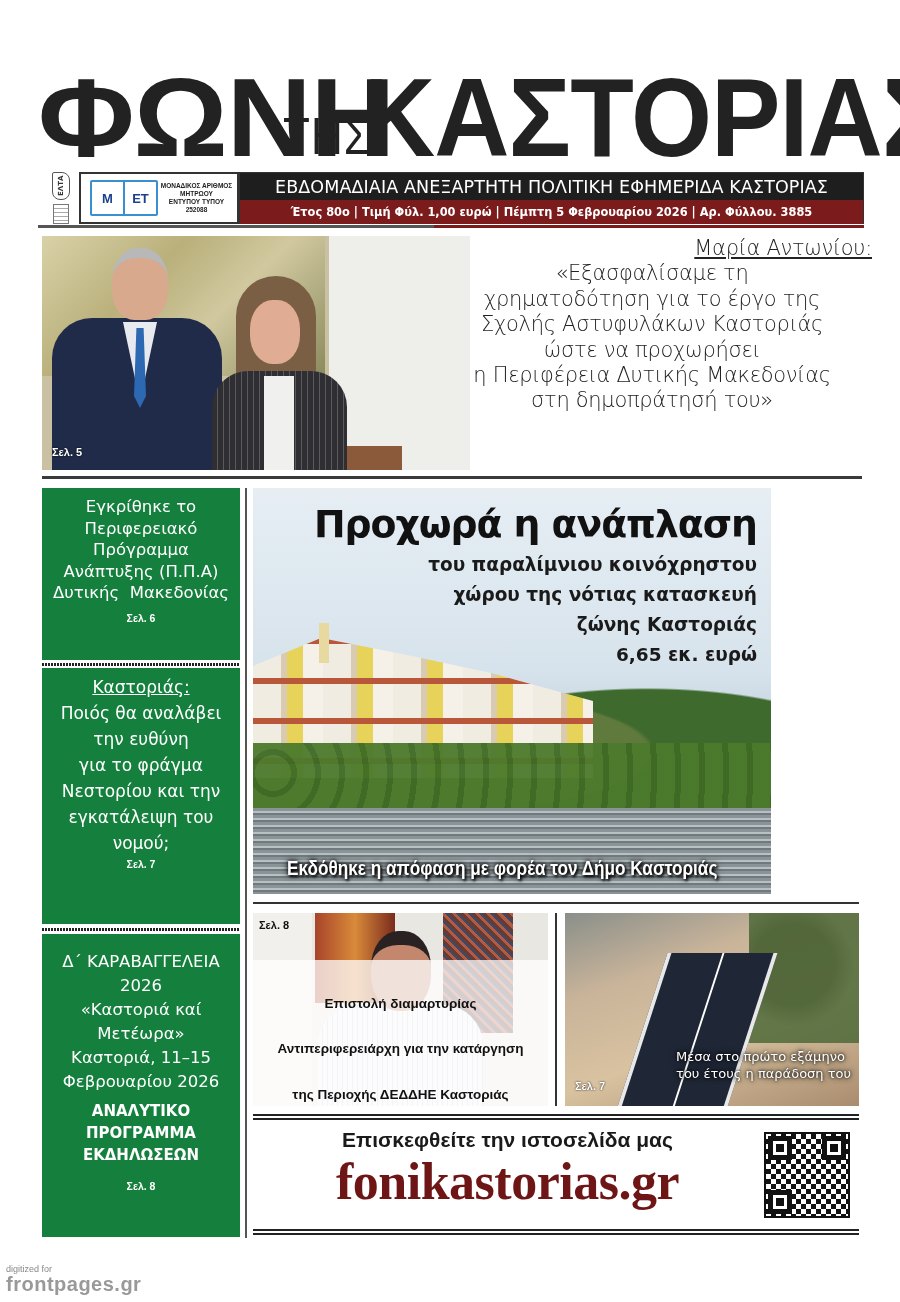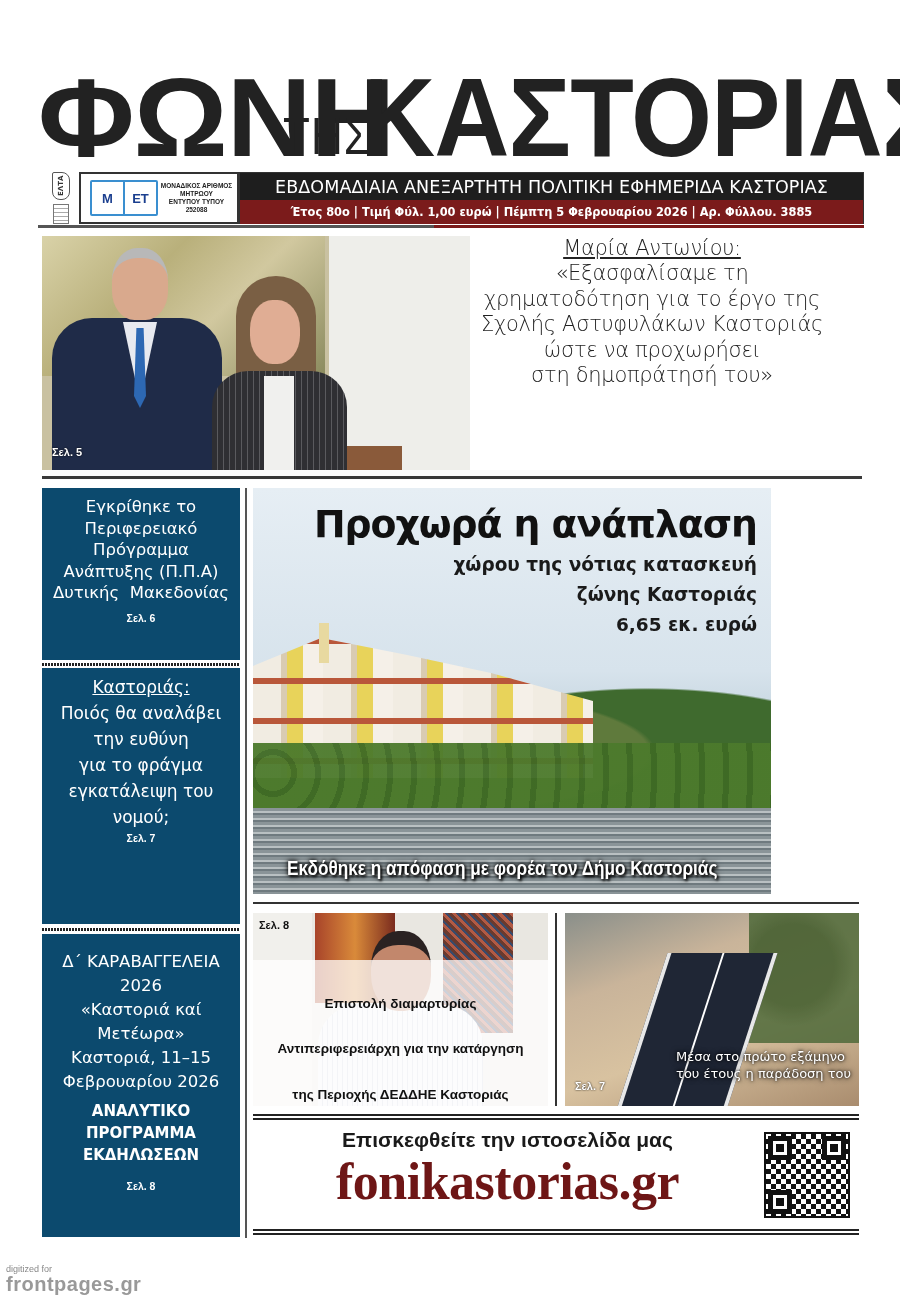--- a/index.html
+++ b/index.html
@@ -41,25 +41,25 @@
   .man-tie { position: absolute; left: 86px; top: 80px; width: 12px; height: 80px; background: #2d68b3; clip-path: polygon(20% 0, 80% 0, 100% 85%, 50% 100%, 0 85%); }
   .woman { position: absolute; left: 170px; top: 40px; width: 140px; height: 200px; }
   .woman-hair { position: absolute; left: 24px; top: 0; width: 80px; height: 120px; background: #7a5f44; border-radius: 40px 40px 10px 10px; }
   .woman-face { position: absolute; left: 38px; top: 24px; width: 50px; height: 64px; background: #e0ad94; border-radius: 45%; }
   .woman-body { position: absolute; left: 0; top: 95px; width: 135px; height: 120px; background: #2f2f33; border-radius: 36px 36px 0 0; background-image: repeating-linear-gradient(90deg, transparent 0 5px, #5a5a5e 5px 6px); }
   .woman-shirt { position: absolute; left: 52px; top: 100px; width: 30px; height: 110px; background: #f0f0ee; }
   .pg-label { position: absolute; font-family: "Liberation Sans", sans-serif; font-weight: bold; font-size: 11px; color: #fff; text-shadow: 0 0 2px #000; }
   .top-photo .pg-label { left: 10px; bottom: 12px; }
 
   .quote { position: absolute; left: 432px; top: 236px; width: 440px; text-align: center; font-family: "DejaVu Sans", sans-serif; font-weight: 300; font-size: 21px; line-height: 25.4px; color: #222; letter-spacing: -0.3px; }
-  .quote-name { text-decoration: underline; display: block; }
+  .quote-name { text-decoration: underline; display: block; text-align: right; }
   .section-rule { position: absolute; left: 42px; top: 476px; width: 820px; height: 3px; background: #3a3a3a; }
 
   
-  .side-box { position: absolute; left: 42px; width: 198px; background: #0c4a6e; color: #ffffff; text-align: center; font-family: "DejaVu Sans", sans-serif; }
+  .side-box { position: absolute; left: 42px; width: 198px; background: #15803d; color: #ffffff; text-align: center; font-family: "DejaVu Sans", sans-serif; }
   .side-box .txt { font-size: 16.5px; line-height: 21.5px; padding: 0 4px; }
   .side-box .u { text-decoration: underline; display: block; }
   .side-box .pg { font-family: "Liberation Sans", sans-serif; font-weight: bold; font-size: 10.5px; margin-top: 8px; }
   .side-box .bold { font-weight: bold; font-size: 15px; line-height: 22px; margin-top: 6px; }
   .box1 { top: 488px; height: 172px; padding-top: 8px; }
   .box2 { top: 668px; height: 256px; padding-top: 6px; }
   .box2 .txt { font-size: 17px; line-height: 26px; }
   .box3 { top: 934px; height: 303px; padding-top: 16px; }
   .box3 .txt { font-size: 16.5px; line-height: 24px; }
   .dash-rule { position: absolute; left: 42px; width: 198px; height: 3px; background: repeating-linear-gradient(90deg, #222 0 2px, transparent 2px 3px); }
@@ -162,20 +162,21 @@
   </div>
   <span class="pg-label">Σελ. 5</span>
 </div>
 
 <div class="quote">
   <span class="quote-name">Μαρία Αντωνίου:</span>
   <div>«Εξασφαλίσαμε τη</div>
   <div>χρηματοδότηση για το έργο της</div>
   <div>Σχολής Αστυφυλάκων Καστοριάς</div>
   <div>ώστε να προχωρήσει</div>
+  <div>η Περιφέρεια Δυτικής Μακεδονίας</div>
   <div>στη δημοπράτησή του»</div>
 </div>
 <div class="section-rule"></div>
 
 <div class="side-box box1">
   <div class="txt">
     <div>Εγκρίθηκε το</div>
     <div>Περιφερειακό</div>
     <div>Πρόγραμμα</div>
     <div>Ανάπτυξης (Π.Π.Α)</div>
@@ -184,20 +185,21 @@
   <div class="pg">Σελ. 6</div>
 </div>
 <div class="dash-rule" style="top:663px"></div>
 
 <div class="side-box box2">
   <div class="txt">
     <span class="u">Καστοριάς:</span>
     <div>Ποιός θα αναλάβει</div>
     <div>την ευθύνη</div>
     <div>για το φράγμα</div>
+    <div>Νεστορίου και την</div>
     <div>εγκατάλειψη του</div>
     <div>νομού;</div>
   </div>
   <div class="pg" style="margin-top:2px">Σελ. 7</div>
 </div>
 <div class="dash-rule" style="top:928px"></div>
 
 <div class="side-box box3">
   <div class="txt">
     <div>Δ΄ ΚΑΡΑΒΑΓΓΕΛΕΙΑ</div>
@@ -217,20 +219,21 @@
 <div class="v-rule"></div>
 
 <div class="main-photo">
   <div class="hill"></div>
   <div class="houses"></div>
   <div class="tower"></div>
   <div class="treeline"></div>
   <div class="water"></div>
   <div class="main-head">Προχωρά η ανάπλαση</div>
   <div class="main-sub">
+    <div>του παραλίμνιου κοινόχρηστου</div>
     <div>χώρου της νότιας κατασκευή</div>
     <div>ζώνης Καστοριάς</div>
     <div>6,65 εκ. ευρώ</div>
   </div>
   <div class="main-caption">Εκδόθηκε η απόφαση με φορέα τον Δήμο Καστοριάς</div>
 </div>
 <div class="mid-rule"></div>
 
 <div class="photo-dedi">
   <div class="art1"></div>

